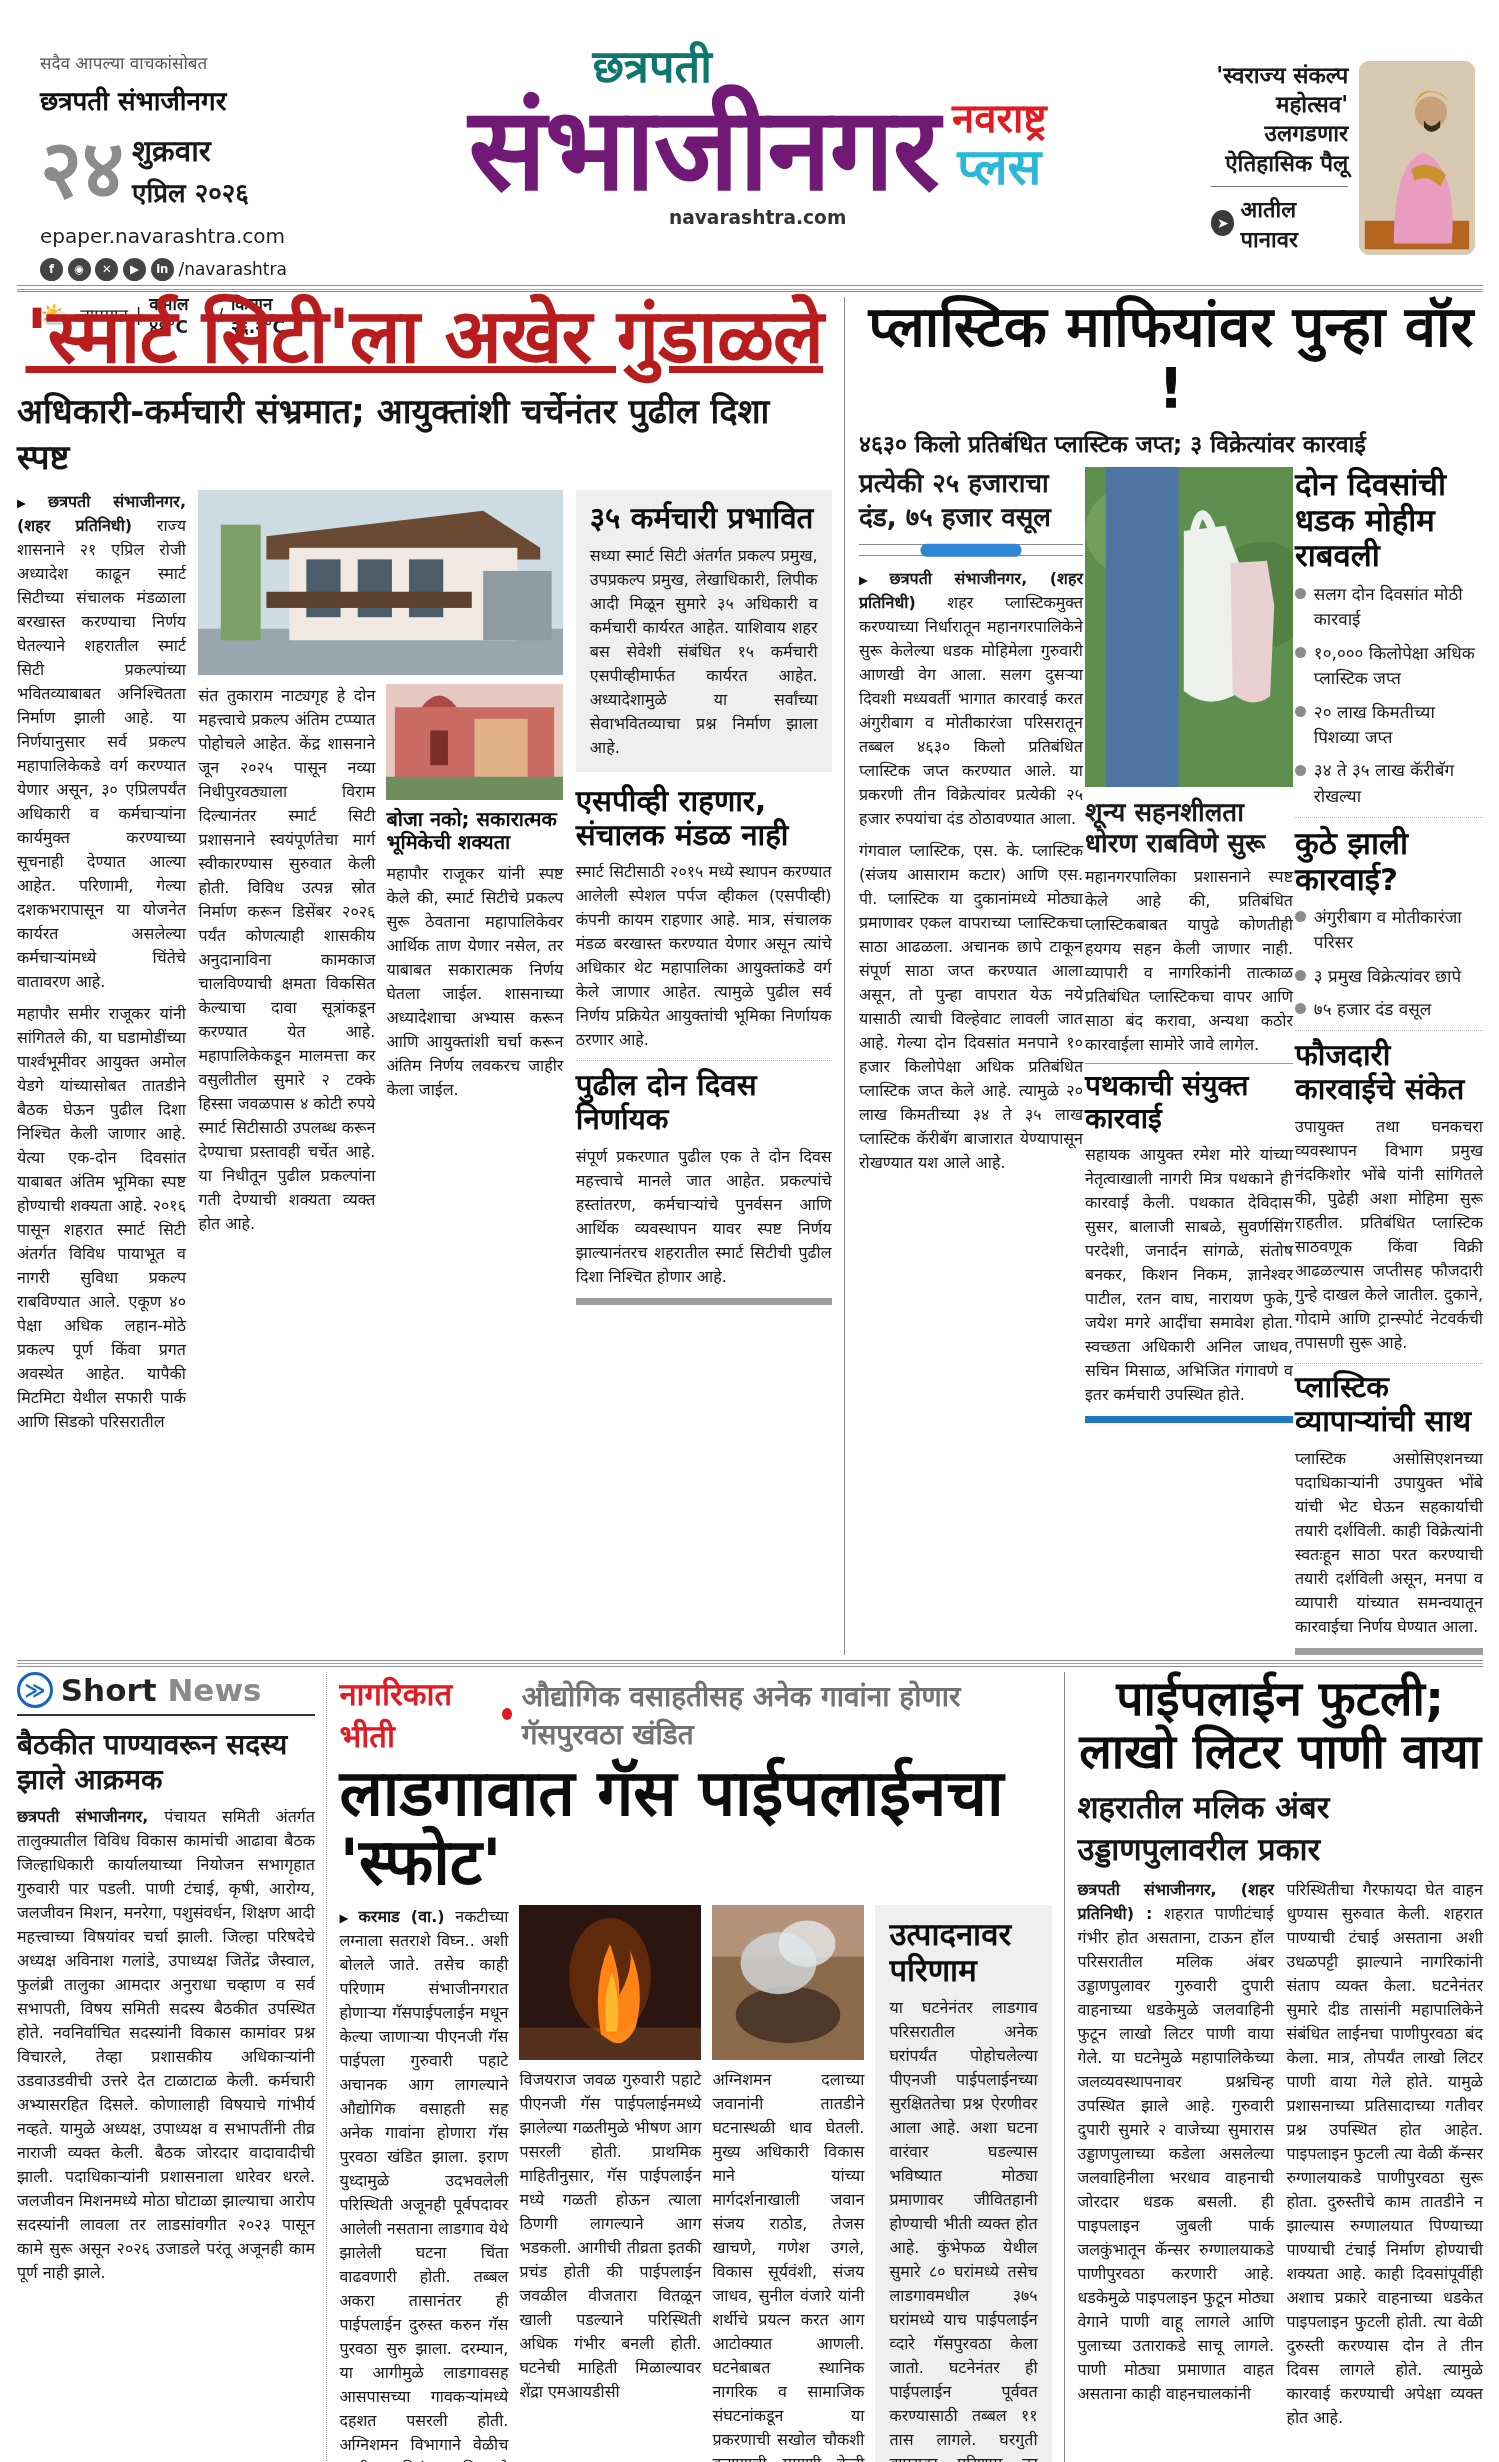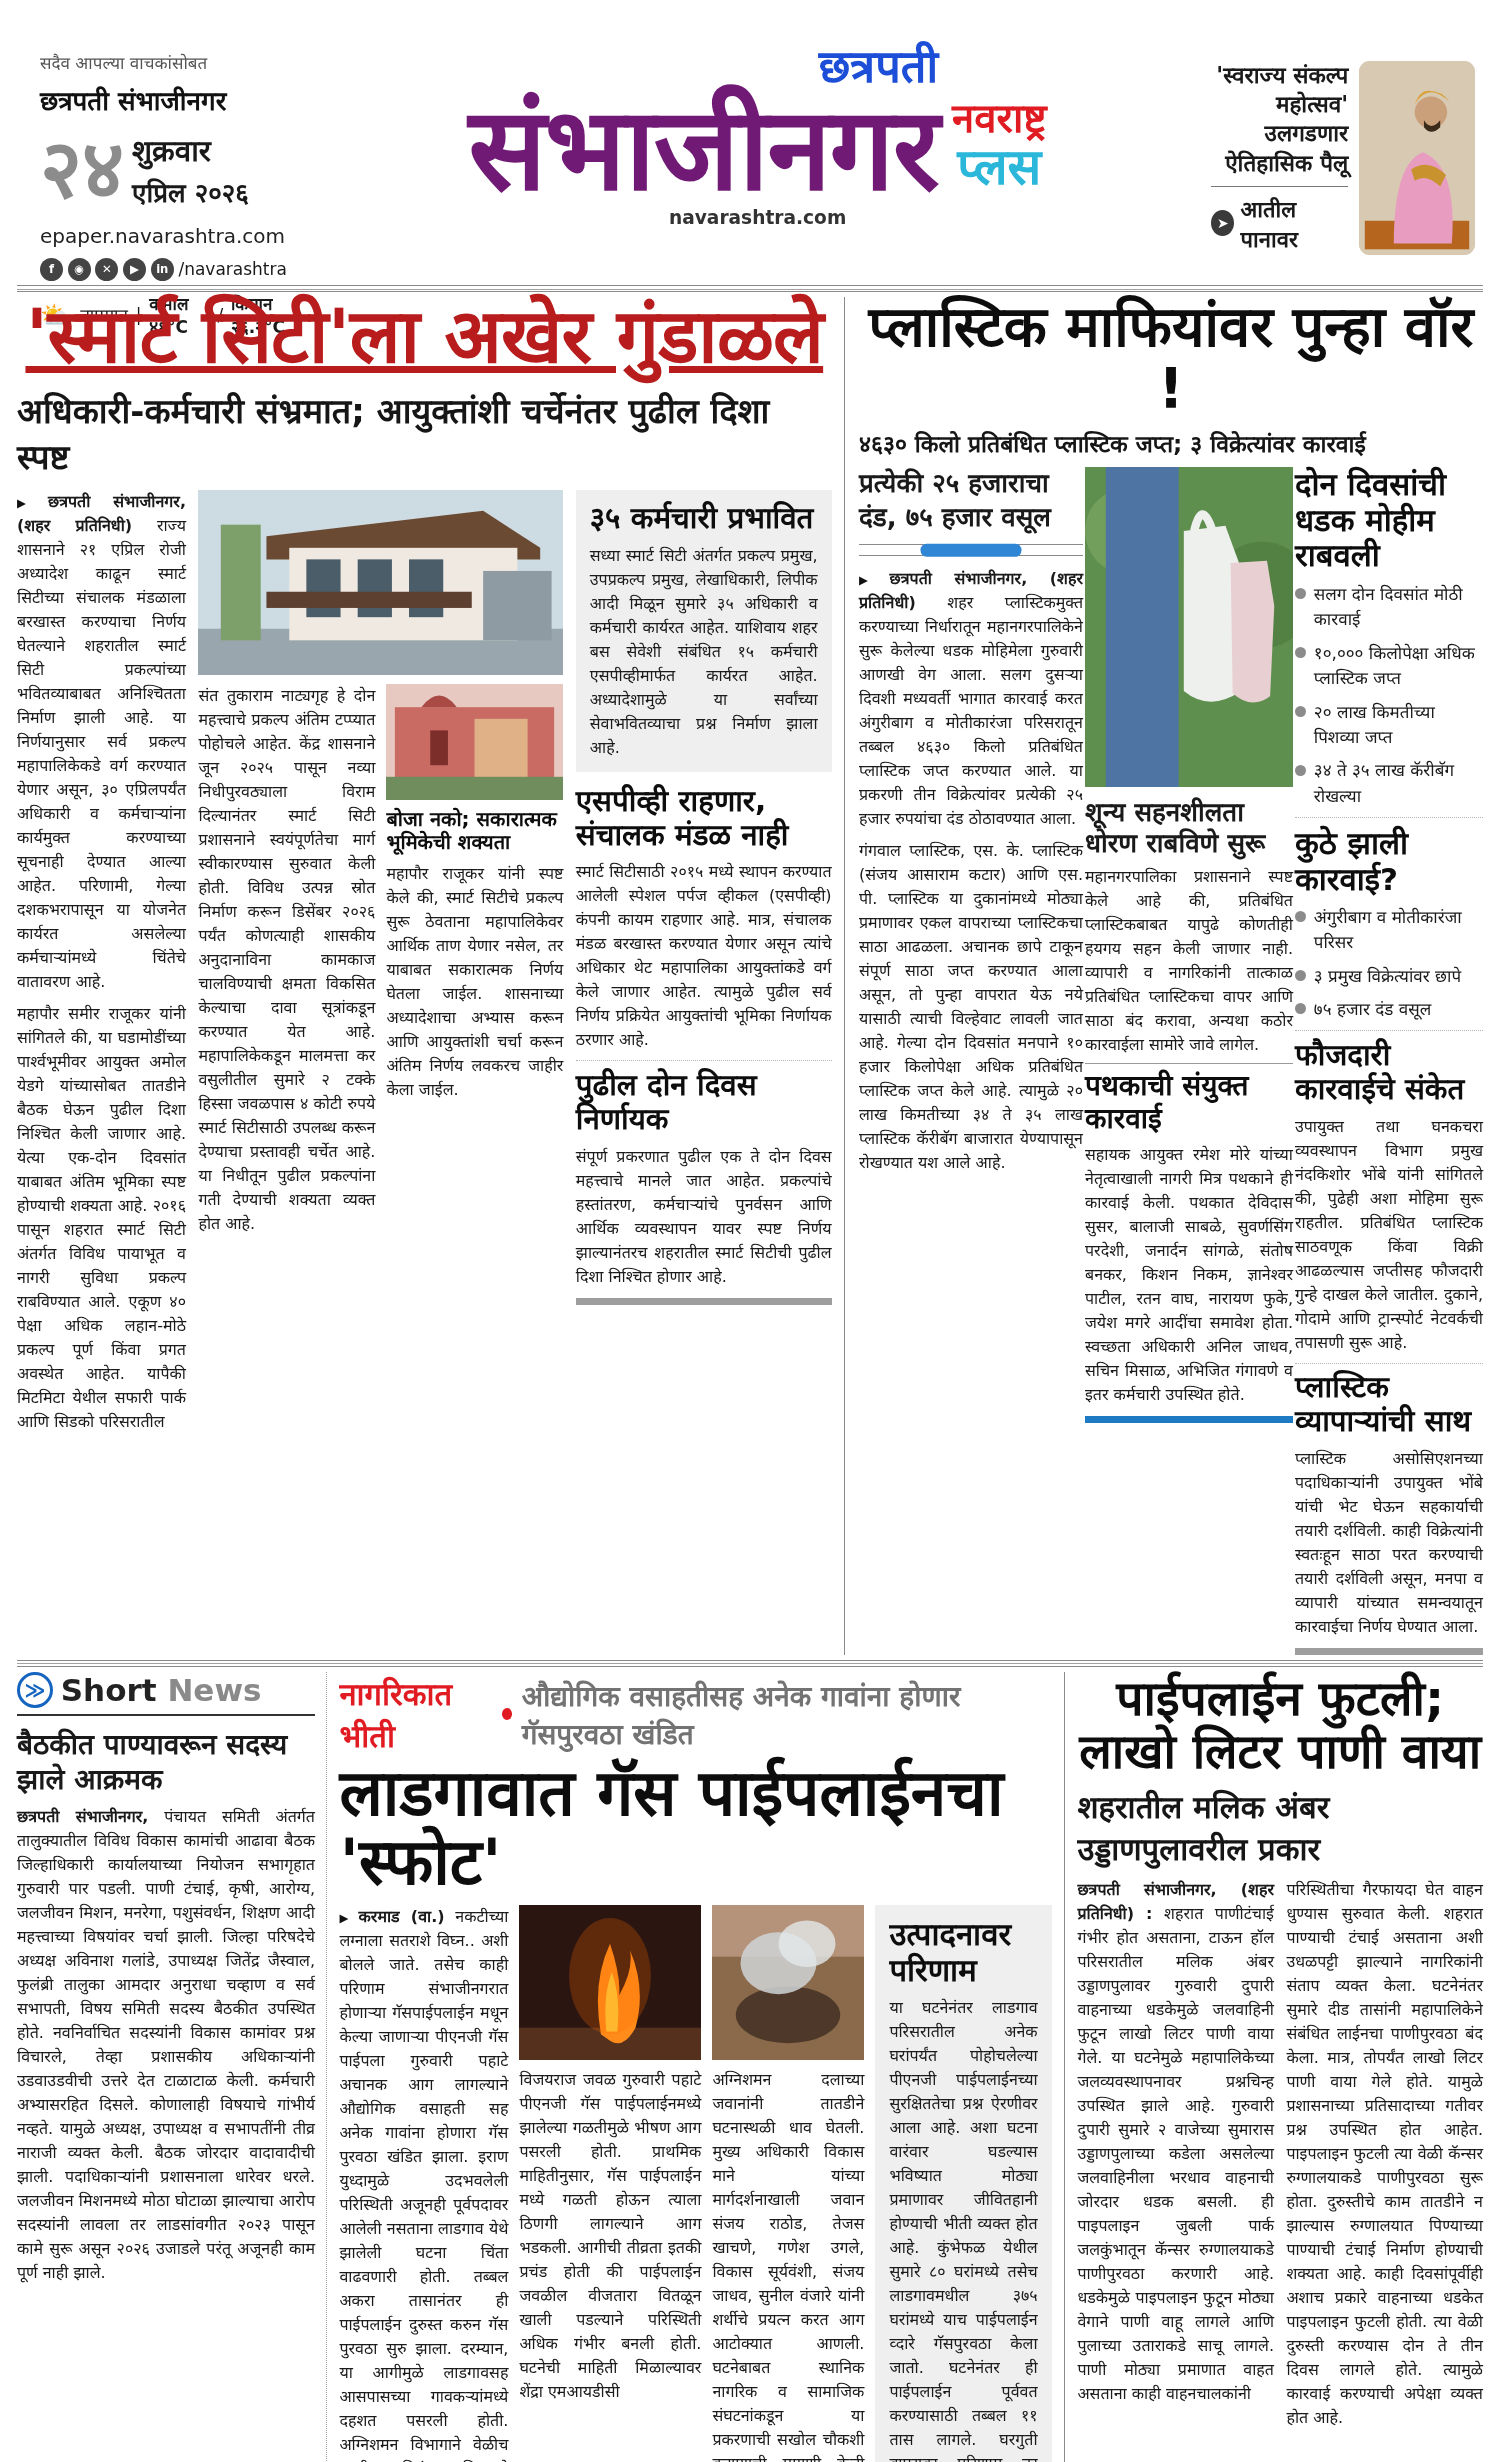--- a/index.html
+++ b/index.html
@@ -29,21 +29,21 @@
   .mh-mon { font-size:26px; font-weight:bold; margin-top:4.7px; }
   .mh-epaper { font-size:20px; color:#222; margin-top:14px; }
   .mh-social { display:flex; align-items:center; gap:4.7px; margin-top:9.3px; font-size:17px; }
   .soc { width:23px; height:23px; border-radius:50%; background:#444; color:#fff; font-size:11.6px; font-weight:bold;
     display:inline-flex; align-items:center; justify-content:center; }
   .mh-weather { display:flex; align-items:center; gap:7.8px; margin-top:11px; font-size:17px; }
   .wx-ic { font-size:26px; color:#777; }
   .mh-center { flex:1; text-align:center; padding-top:20px; }
   .mh-title-row { display:flex; justify-content:center; align-items:flex-end; gap:14px; }
   .mh-title-block { text-align:left; }
-  .mh-title-top { font-size:45px; font-weight:bold; color:#1d4ed8; margin-left:124px;text-align:right; }
+  .mh-title-top { font-size:45px; font-weight:bold; color:#0f766e; margin-left:124px; }
   .mh-title-main { font-size:115px; font-weight:900; color:#701a75; line-height:.95; letter-spacing:-1.6px; }
   .mh-logo { text-align:center; padding-bottom:12.4px; }
   .logo-red { font-size:40px; font-weight:900; color:#e01b22; }
   .logo-cyan { font-size:50px; font-weight:900; color:#2bb7d9; line-height:.95; }
   .mh-site { font-size:18.6px; font-weight:bold; color:#333; margin-top:3.1px; }
   .mh-right { width:264px; flex:none; display:flex; gap:11px; padding-top:47px; justify-content:flex-end; }
   .promo-txt { text-align:right; font-size:22.5px; font-weight:bold; line-height:1.3; }
   .promo-link { display:flex; justify-content:flex-end; align-items:center; gap:6.2px; margin-top:7.8px;
     border-top:1.6px solid #777; padding-top:6.2px; font-size:22px; font-weight:bold; }
   .promo-ic { width:26px; height:26px; border-radius:50%; background:#3a3a3a; color:#fff; display:inline-flex;

